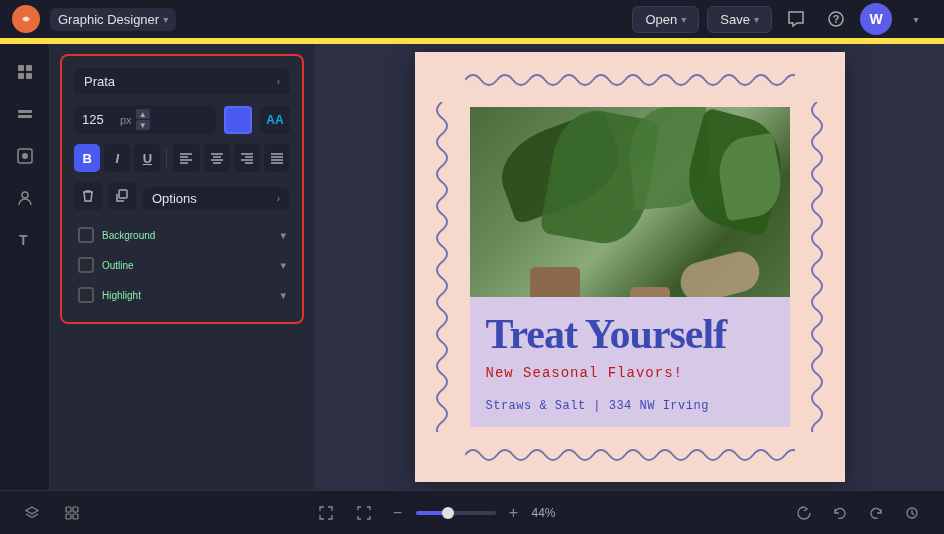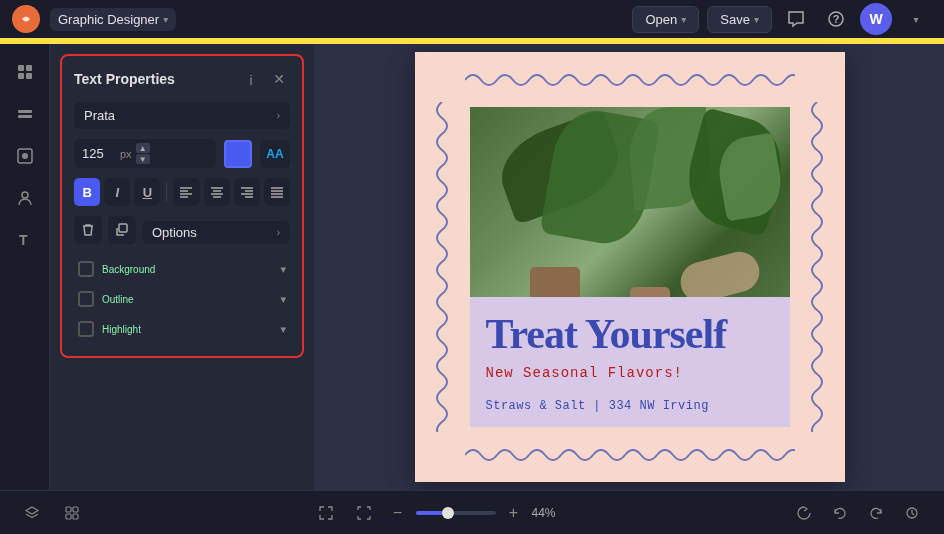--- a/index.html
+++ b/index.html
@@ -597,27 +597,20 @@
     <div class="sidebar-icon">
       <svg width="18" height="18" viewBox="0 0 18 18" fill="none">
         <text x="3" y="14" fill="#888" font-size="14" font-weight="bold">T</text>
       </svg>
     </div>
   </div>
 
   <div class="panel-area">
     <div class="text-props-panel">
 
-      <div class="panel-header">
-        <span class="panel-title">Text Properties</span>
-        <div class="panel-header-icons">
-          <div class="panel-icon-btn">ℹ</div>
-          <div class="panel-icon-btn">✕</div>
-        </div>
-      </div>
 
       <div class="font-row">
         <span class="font-name">Prata</span>
         <span class="font-row-chevron">›</span>
       </div>
 
       <div class="size-row">
         <div class="size-input-wrap">
           <input class="size-input" type="text" value="125" style="color: rgb(224, 224, 224); background: transparent; border: none; outline: none; font-size: 13px; width: 36px;">
           <span class="size-unit">px</span>

